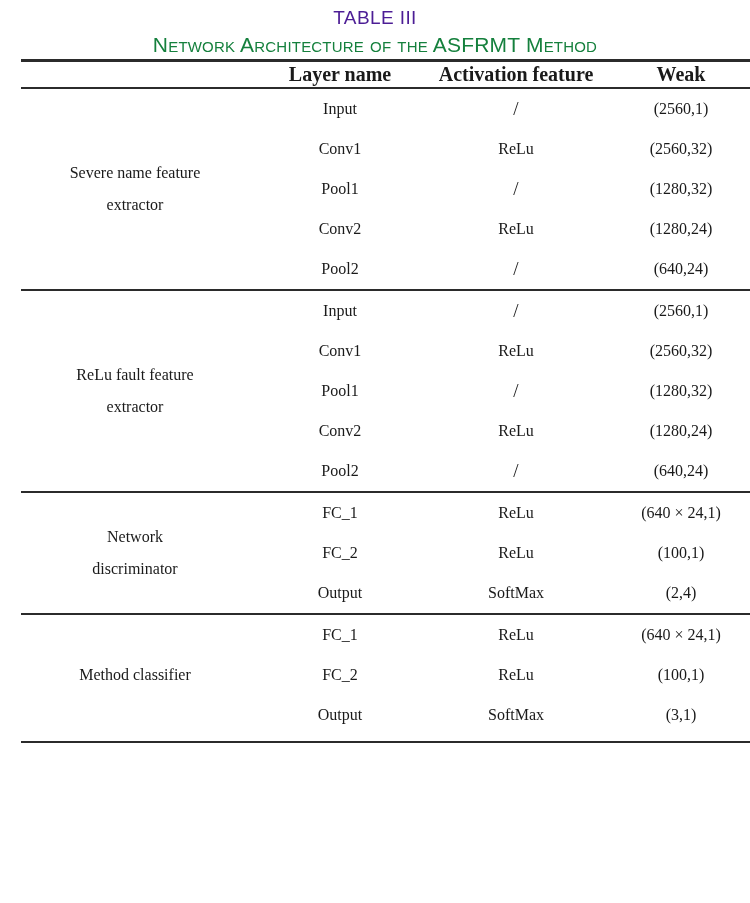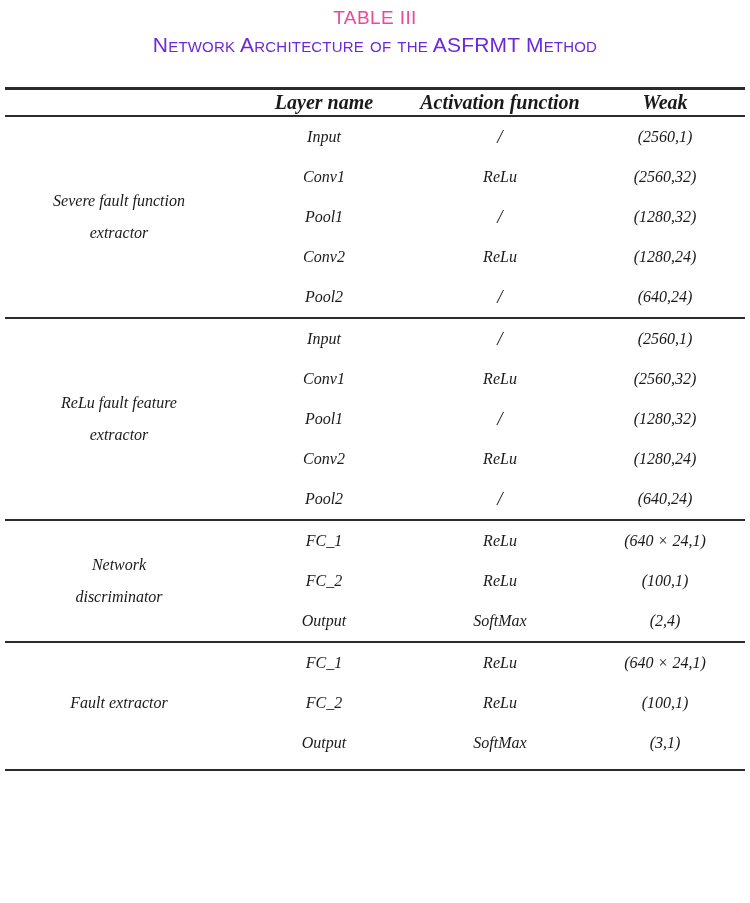--- a/index.html
+++ b/index.html
@@ -24,38 +24,36 @@
 
   
   .title-block {
     padding-top: 6px;
     text-align: center;
   }
   .table-number {
     font-family: "Liberation Sans", "DejaVu Sans", sans-serif;
     font-size: 19px;
     letter-spacing: 0.4px;
-    color: #ec4899;
+    color: #4c1d95;
     line-height: 24px;
   }
   .table-caption {
     font-family: "Liberation Sans", "DejaVu Sans", sans-serif;
     font-size: 21px;
     font-variant: small-caps;
     letter-spacing: 0.2px;
-    color: #6d28d9;
+    color: #15803d;
     line-height: 28px;
     margin-top: 1px;
   }
 
   
   .tbl-wrap {
-    margin-top: 28px;
-    padding: 0 5px;
-    font-style: italic;
+    padding: 0 21px;
   }
   table.arch {
     width: 740px;
     border-collapse: collapse;
     table-layout: fixed;
     font-size: 20px;
   }
   table.arch col.c-group  { width: 228px; }
   table.arch col.c-layer  { width: 182px; }
   table.arch col.c-act    { width: 170px; }
@@ -127,32 +125,32 @@
       <tbody>
         <tr class="rule-top">
           <td colspan="4"></td>
         </tr>
 
         <tr>
           <th class="h-group"></th>
           <th class="h-layer">Layer name</th>
           <th class="h-act">
             <span class="two-line">Activation</span>
-            <span class="two-line">function</span>
+            <span class="two-line">feature</span>
           </th>
           <th class="h-val">Weak</th>
         </tr>
 
         <tr class="rule-mid">
           <td colspan="4"></td>
         </tr>
 
         <tr>
           <td class="group-cell" rowspan="5">
-            <span>Severe fault function</span><br>
+            <span>Severe name feature</span><br>
             <span>extractor</span>
           </td>
           <td>Input</td>
           <td class="slash">/</td>
           <td>(2560,1)</td>
         </tr>
         <tr>
           <td>Conv1</td>
           <td>ReLu</td>
           <td>(2560,32)</td>
@@ -230,21 +228,21 @@
           <td>SoftMax</td>
           <td>(2,4)</td>
         </tr>
 
         <tr class="rule-mid">
           <td colspan="4"></td>
         </tr>
 
         <tr>
           <td class="group-cell" rowspan="3">
-            <span>Fault extractor</span>
+            <span>Method classifier</span>
           </td>
           <td>FC_1</td>
           <td>ReLu</td>
           <td>(640 × 24,1)</td>
         </tr>
         <tr>
           <td>FC_2</td>
           <td>ReLu</td>
           <td>(100,1)</td>
         </tr>

